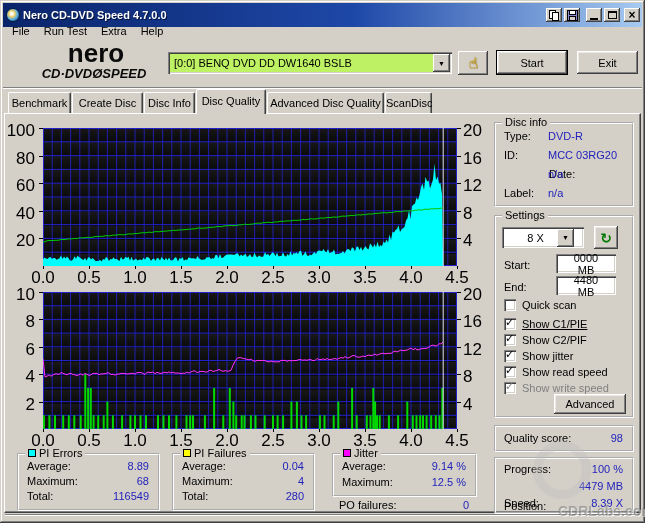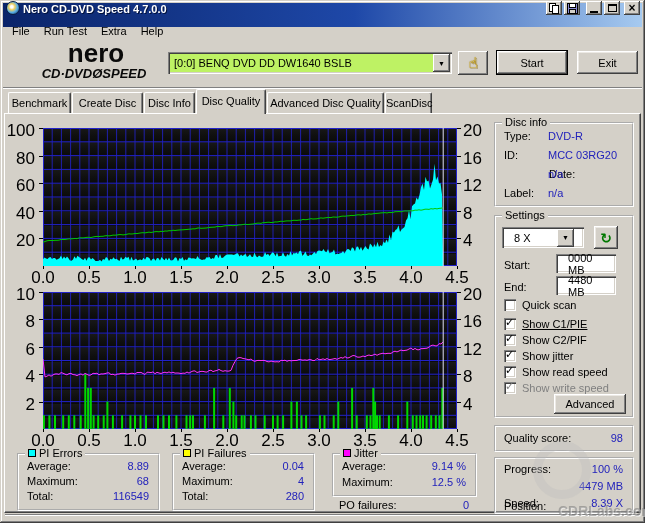--- a/index.html
+++ b/index.html
@@ -7,21 +7,21 @@
   .window{
     position:relative;width:645px;height:523px;background:#D4D0C8;
     font-family:"Liberation Sans","DejaVu Sans",sans-serif;font-size:11px;color:#000;
     box-shadow:inset -1px -1px 0 #404040, inset 1px 1px 0 #D4D0C8, inset -2px -2px 0 #808080, inset 2px 2px 0 #fff;
     overflow:hidden;
   }
   .abs{position:absolute;}
   
   .titlebar{left:3px;top:3px;width:639px;height:18px;
     background:linear-gradient(90deg,#0A246A 0%,#1E48A8 55%,#A6CAF0 100%);
-    display:flex;align-items:flex-end;padding:12px 2px;}
+    display:flex;align-items:center;padding:12px 2px;}
   .app-icon{width:14px;height:14px;border-radius:50%;margin:0 3px 0 1px;
     background:radial-gradient(circle at 40% 40%, #ffffff 12%, #f0d060 30%, #58b0e8 55%, #16325c 95%);
     border:1px solid #0a1e40;}
   .titletext{color:#fff;font-weight:bold;font-size:11px;text-shadow:1px 1px 0 #00103a;flex:1;white-space:nowrap;}
   .tbbtn{width:16px;height:14px;background:#D4D0C8;margin-left:2px;display:flex;align-items:center;justify-content:center;
     box-shadow:inset -1px -1px 0 #404040, inset 1px 1px 0 #fff, inset -2px -2px 0 #808080;font-size:9px;line-height:1;}
   .tbspacer{width:4px;}
   .glyph-min{width:8px;height:2px;background:#000;margin-top:7px;}
   .glyph-max{width:9px;height:8px;border:1px solid #000;border-top:2px solid #000;}
   .glyph-close{font-size:12px;font-weight:bold;margin-top:-1px;}
@@ -58,21 +58,21 @@
   .ticklabel{position:absolute;z-index:6;font-size:17px;color:#000;white-space:nowrap;}
   .tickmark{position:absolute;background:#000;z-index:6;}
   
   .groupbox{border:2px groove #ffffff;z-index:6;}
   .gb-title{position:absolute;top:-8px;left:6px;background:#D4D0C8;padding:0 3px;white-space:nowrap;z-index:7;display:flex;align-items:center;gap:3px;}
   .chip{width:8px;height:8px;border:1px solid #000;display:inline-block;}
   .rowlabel{position:absolute;left:8px;white-space:nowrap;}
   .rowvalue{position:absolute;color:#2222BB;white-space:nowrap;}
   .rowvalue.r{right:9px;text-align:right;}
   .sunken{background:#fff;box-shadow:inset 1px 1px 0 #808080, inset 2px 2px 0 #404040, inset -1px -1px 0 #fff, inset -2px -2px 0 #D4D0C8;
-    display:flex;align-items:center;padding:0 12px;}
+    display:flex;align-items:center;padding:0 12px;text-align:center;}
   .cb-row{position:absolute;left:8px;display:flex;align-items:center;gap:6px;height:14px;z-index:7;}
   .cb{width:12px;height:12px;background:#fff;position:relative;
     box-shadow:inset 1px 1px 0 #808080, inset 2px 2px 0 #404040, inset -1px -1px 0 #fff, inset -2px -2px 0 #D4D0C8;}
   .cb-row.checked .cb::after{content:"✓";position:absolute;left:1px;top:-2px;font-size:11px;font-weight:bold;color:#000;}
   .cb-row.disabled .cb::after{color:#808080;}
   .cb-row.disabled .cb-label{color:#808080;}
   .refresh{color:#007800;font-size:14px;font-weight:bold;}
   .watermark-text{color:rgba(120,120,120,0.55);font-weight:bold;font-size:14px;letter-spacing:0px;z-index:9;
     text-shadow:1px 1px 0 rgba(255,255,255,0.5);}
   .watermark-disc{width:58px;height:58px;border-radius:50%;border:9px solid rgba(190,190,190,0.35);z-index:8;}

